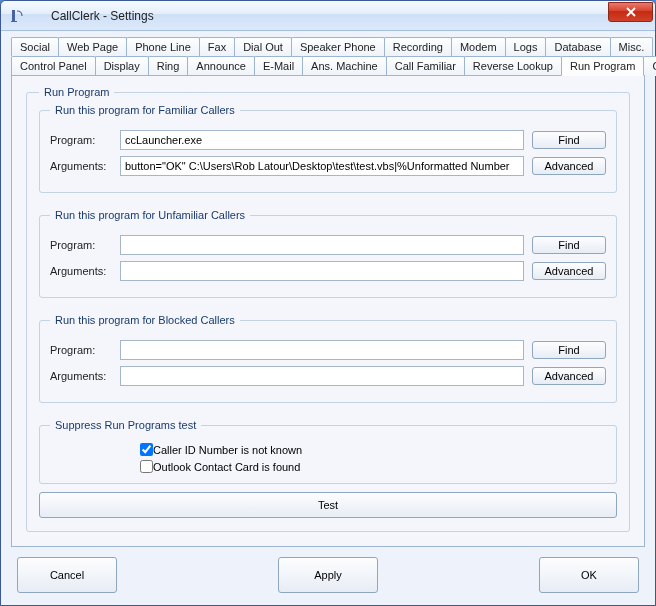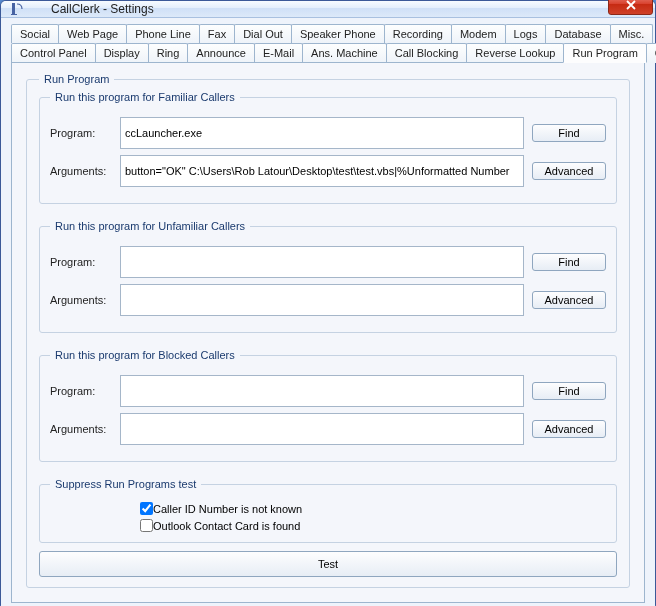--- a/index.html
+++ b/index.html
@@ -119,21 +119,21 @@
     width: 62px;
     text-align: left;
     color: #222;
     font-size: 11px;
   }
   .text-input {
     flex: 1;
     height: 20px;
     border: 1px solid #a5b6c9;
     background: #fff;
-    padding: 15px 4px;
+    padding: 8px 4px;
     font-size: 11px;
     font-family: inherit;
   }
   .side-btn {
     width: 74px;
     height: 18px;
     background: linear-gradient(to bottom, #fdfdfe, #e7edf5);
     border: 1px solid #8fa6bf;
     border-radius: 3px;
     font-size: 11px;
@@ -212,21 +212,21 @@
           <div class="tab">Database</div>
           <div class="tab">Misc.</div>
         </div>
       <div class="tab-row" id="tab-row-2">
           <div class="tab">Control Panel</div>
           <div class="tab">Display</div>
           <div class="tab">Ring</div>
           <div class="tab">Announce</div>
           <div class="tab">E-Mail</div>
           <div class="tab">Ans. Machine</div>
-          <div class="tab">Call Blocking</div>
+          <div class="tab">Call Familiar</div>
           <div class="tab">Reverse Lookup</div>
           <div class="tab active">Run Program</div>
           <div class="tab">Outlook</div>
         </div>
     </div>
 
     <div class="tab-body">
 
       <fieldset class="main-fs">
         <legend>Run Program</legend>

